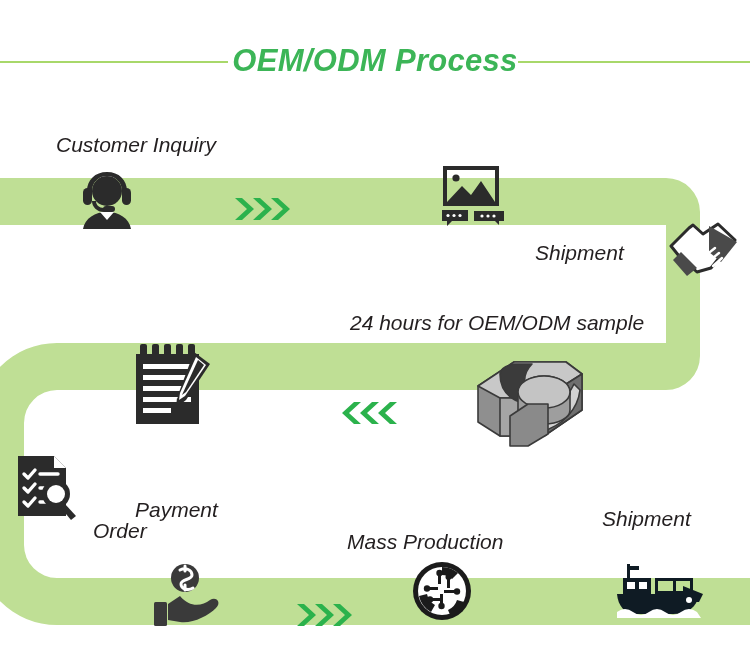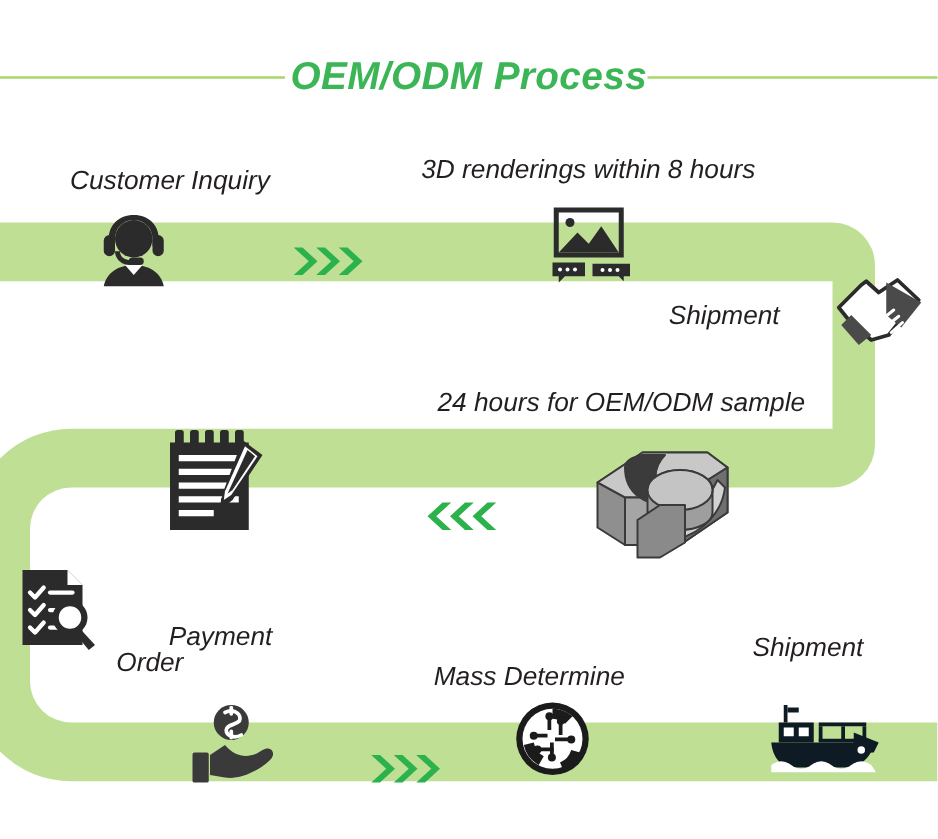--- a/index.html
+++ b/index.html
@@ -84,21 +84,20 @@
   <div class="arrows" style="left:233px;top:196px;">
     <svg width="58" height="26" viewBox="0 0 58 26">
       <g fill="#2bb24c">
         <path d="M2 2 L14 13 L2 24 L9 24 L21 13 L9 2 Z"></path>
         <path d="M20 2 L32 13 L20 24 L27 24 L39 13 L27 2 Z"></path>
         <path d="M38 2 L50 13 L38 24 L45 24 L57 13 L45 2 Z"></path>
       </g>
     </svg>
   </div>
 
-  <div class="lbl" style="left:337px;top:123px;">3D renderings within 8 hours</div>
 
   <div class="icon" style="left:438px;top:164px;">
     <svg width="70" height="64" viewBox="0 0 70 64">
       <g fill="#2b2b2b">
         <path d="M5 2 h56 v40 h-56 z M9 6 v32 h48 v-32 z"></path>
         <circle cx="18" cy="14" r="3.6"></circle>
         <path d="M9 38 L24 22 L33 31 L43 17 L57 38 Z"></path>
         <path d="M4 46 h26 v11 h-16 l-5 5 v-5 h-5 z"></path>
         <path d="M36 47 h30 v10 h-5 v4 l-4 -4 h-21 z"></path>
       </g>
@@ -229,21 +228,21 @@
   <div class="arrows" style="left:295px;top:602px;">
     <svg width="58" height="26" viewBox="0 0 58 26">
       <g fill="#2bb24c">
         <path d="M2 2 L14 13 L2 24 L9 24 L21 13 L9 2 Z"></path>
         <path d="M20 2 L32 13 L20 24 L27 24 L39 13 L27 2 Z"></path>
         <path d="M38 2 L50 13 L38 24 L45 24 L57 13 L45 2 Z"></path>
       </g>
     </svg>
   </div>
 
-  <div class="lbl" style="left:347px;top:529px;">Mass Determine</div>
+  <div class="lbl" style="left:347px;top:529px;">Mass Production</div>
 
   <div class="icon" style="left:411px;top:560px;">
     <svg width="62" height="62" viewBox="0 0 62 62">
       <circle cx="31" cy="31" r="29" fill="#1b1b1b"></circle>
       <circle cx="31" cy="31" r="24" fill="#ffffff"></circle>
       <g fill="#1b1b1b">
         <path d="M31 7 a24 24 0 0 1 16 6 l-6 6 a16 16 0 0 0 -10 -4 z"></path>
         <path d="M8 36 a24 24 0 0 0 12 16 l4 -7 a16 16 0 0 1 -8 -11 z"></path>
         <path d="M46 40 a16 16 0 0 1 -9 10 l3 7 a24 24 0 0 0 13 -15 z"></path>
         <rect x="27" y="14" width="3" height="10"></rect>

